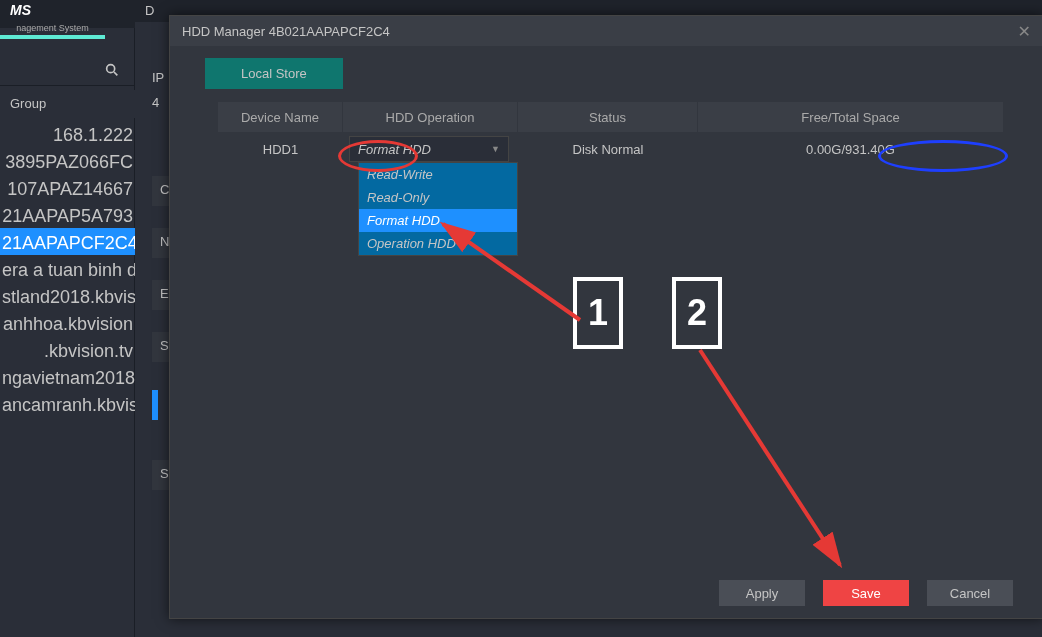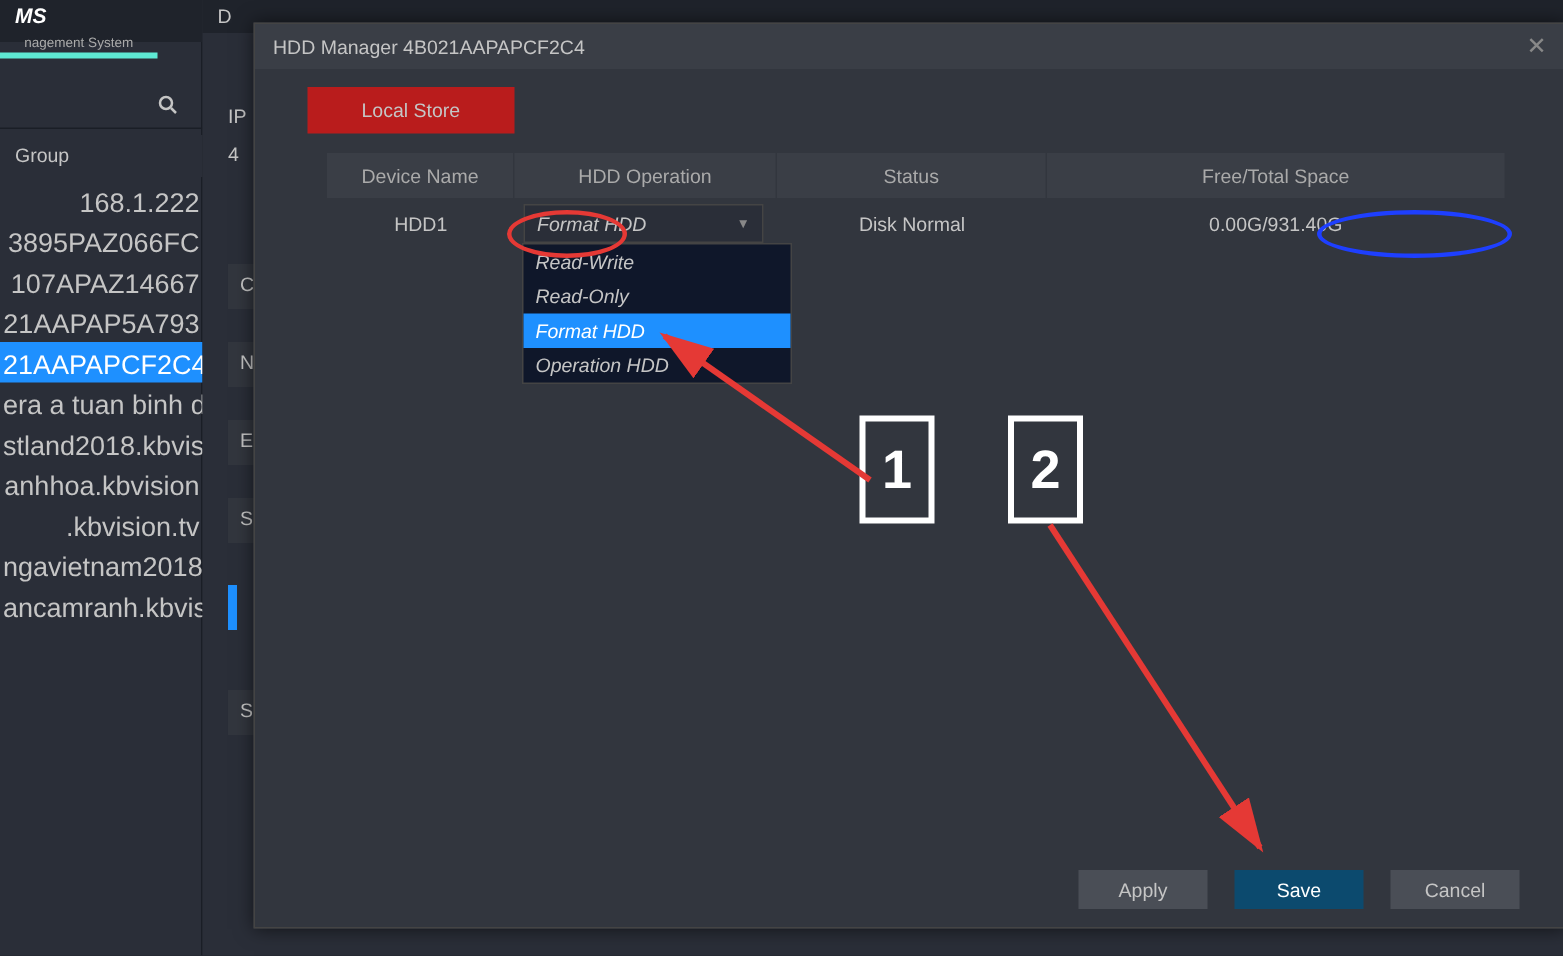--- a/index.html
+++ b/index.html
@@ -137,21 +137,21 @@
       font-size: 16px;
       color: #888;
       cursor: pointer;
     }
     .tab-row {
       padding: 12px 35px 0 35px;
     }
     .tab {
       display: inline-block;
       padding: 8px 36px;
-      background: #b91c1c;
+      background: #0f766e;
       color: #c5c5c5;
       font-size: 13px;
       cursor: pointer;
     }
     .table-area {
       position: absolute;
       left: 48px; right: 40px; top: 86px;
     }
     .thead {
       display: flex;
@@ -183,23 +183,23 @@
       align-items: center;
       justify-content: space-between;
       padding: 0 8px;
       color: #c5c5c5;
       cursor: pointer;
       font-size: 13px;
     }
     .caret { font-size: 9px; color: #888; }
     .dropdown-list {
       position: absolute;
-      left: 5px; top: 30px;
-      width: 180px;
-      background: #0f172a;
+      left: 15px; top: 30px;
+      width: 160px;
+      background: #0369a1;
       border: 1px solid #444;
       z-index: 60;
     }
     .dd-item {
       padding: 4px 8px;
       color: #c5c5c5;
       font-size: 13px;
       cursor: pointer;
     }
     .dd-item.sel {
@@ -216,21 +216,21 @@
     .btn {
       width: 86px; height: 26px;
       background: #4a4e56;
       color: #c5c5c5;
       display: flex;
       align-items: center;
       justify-content: center;
       font-size: 13px;
       cursor: pointer;
     }
-    .btn.primary { background: #0c4a6e; color: #fff; }
+    .btn.primary { background: #ef4444; color: #fff; }
     
     .ellipse {
       position: absolute;
       border: 3px solid;
       border-radius: 50%;
       z-index: 70;
       pointer-events: none;
     }
     .anno-box {
       position: absolute;

